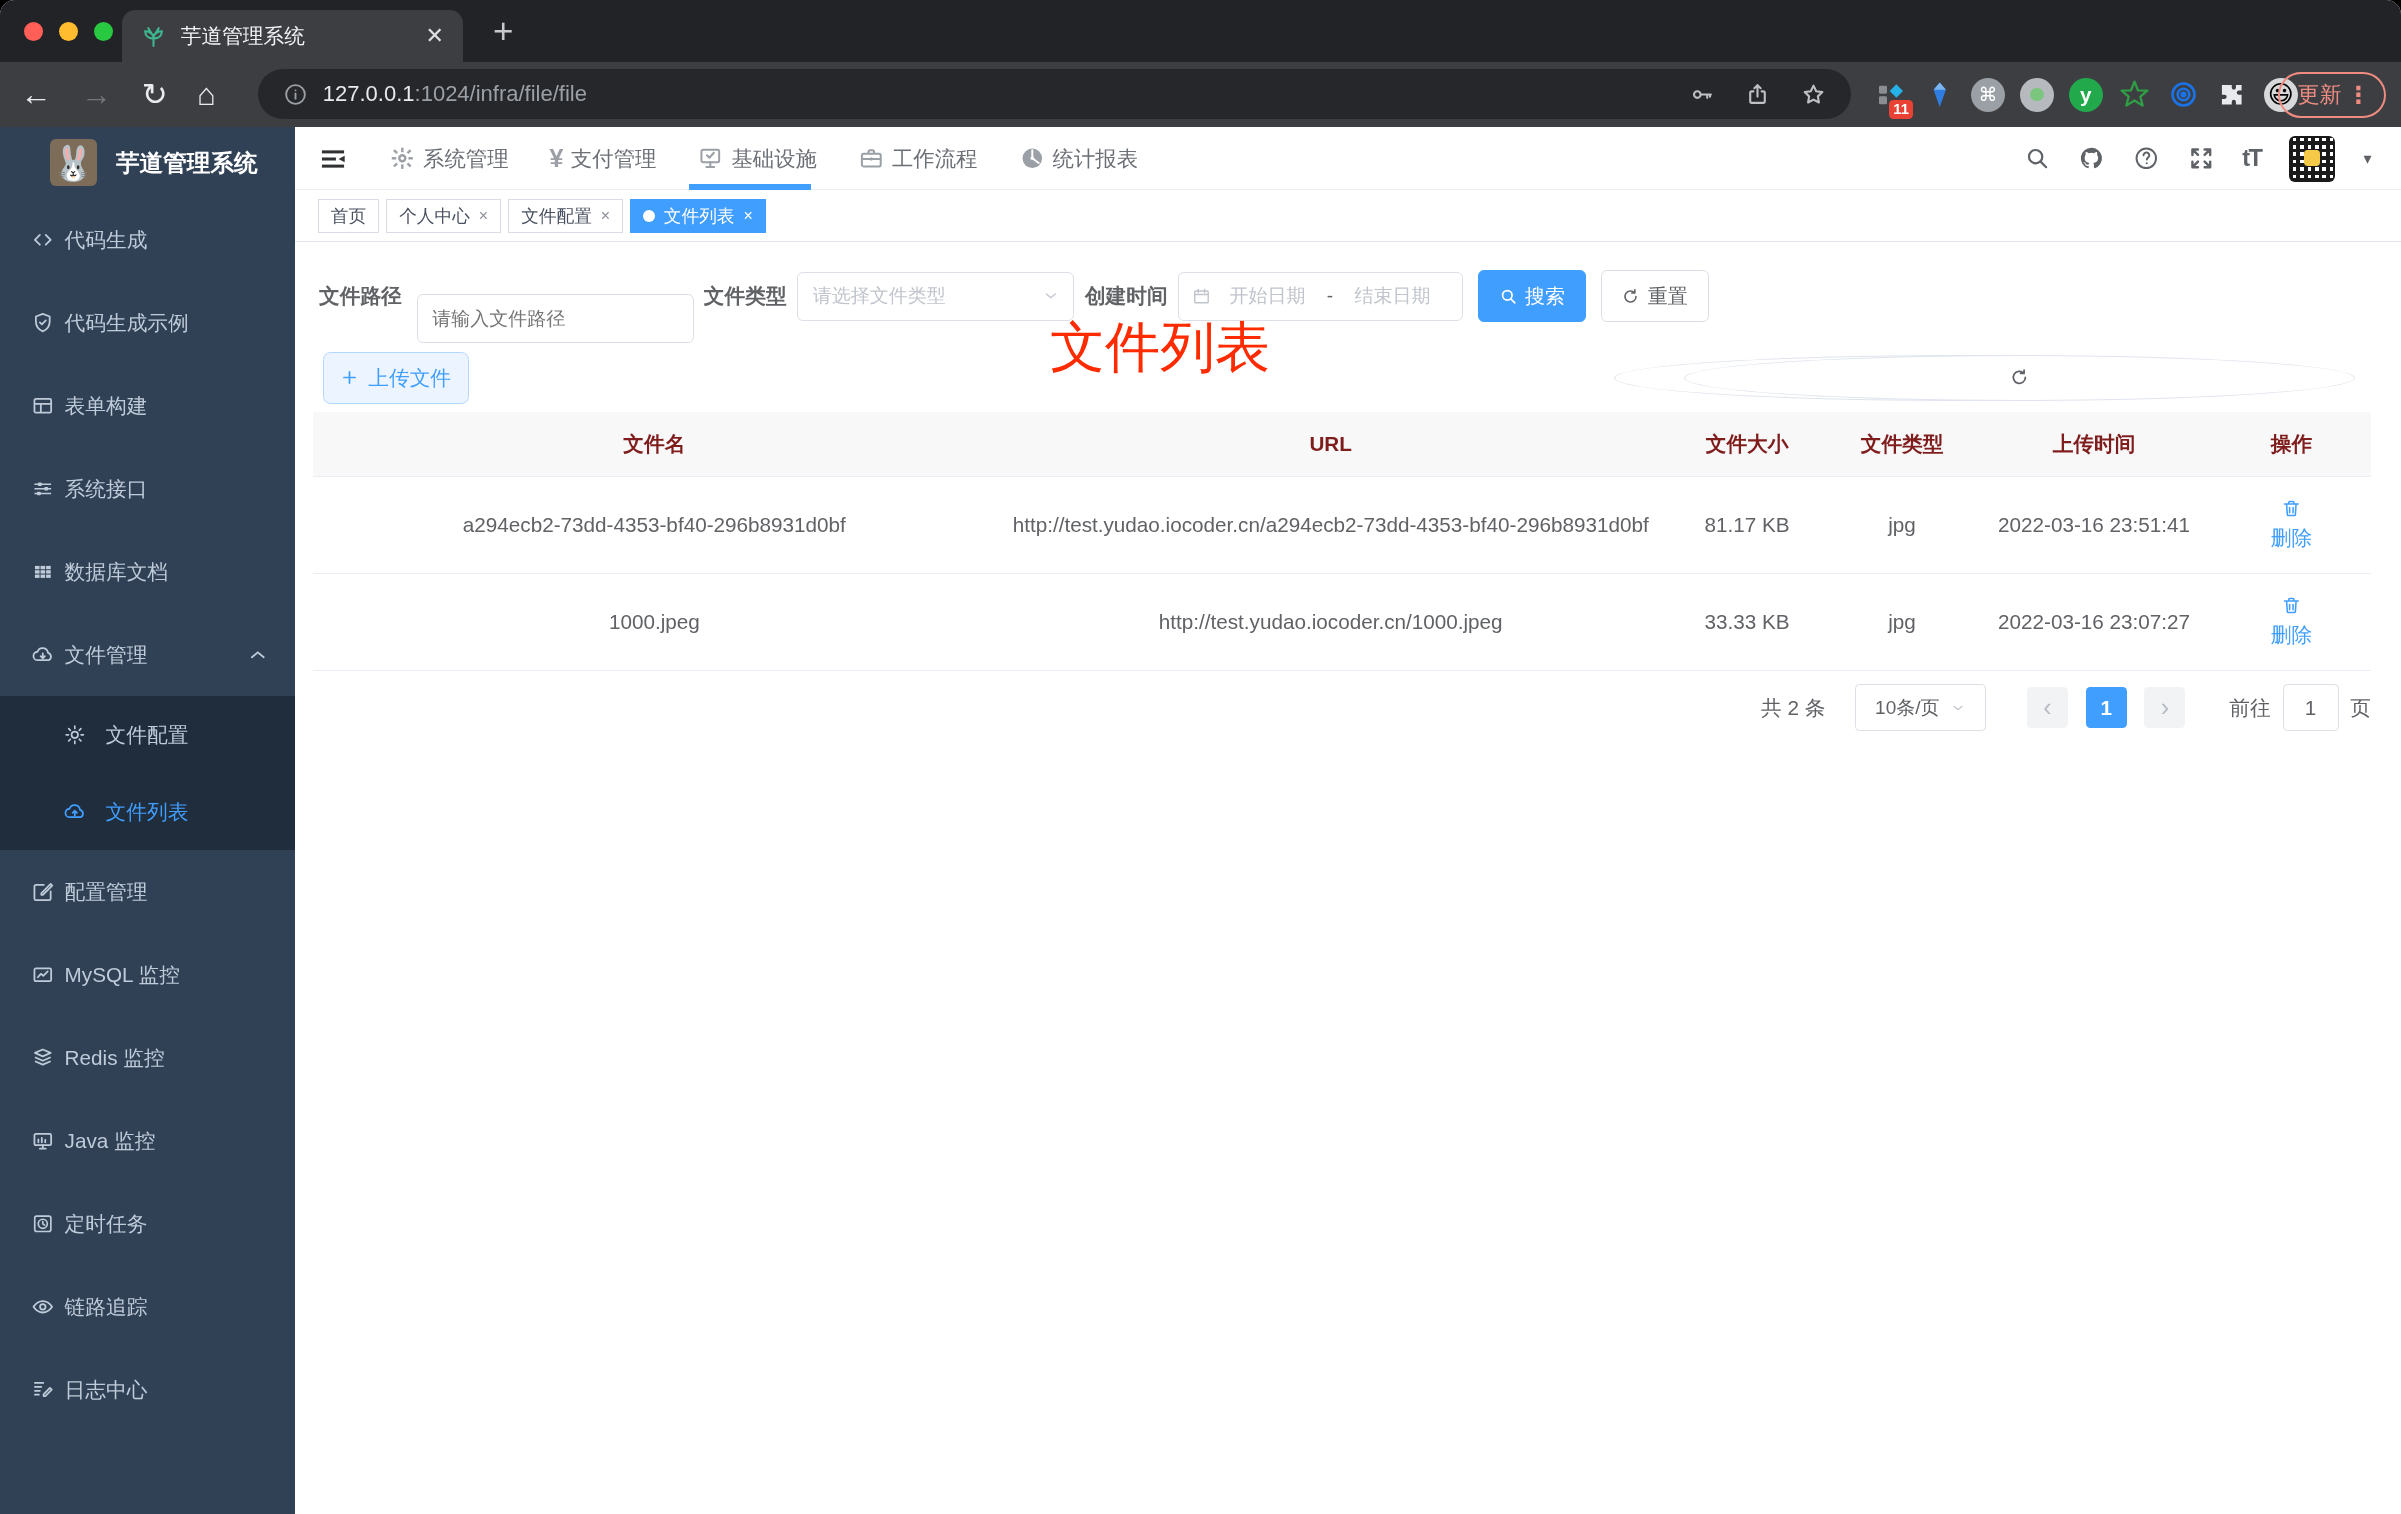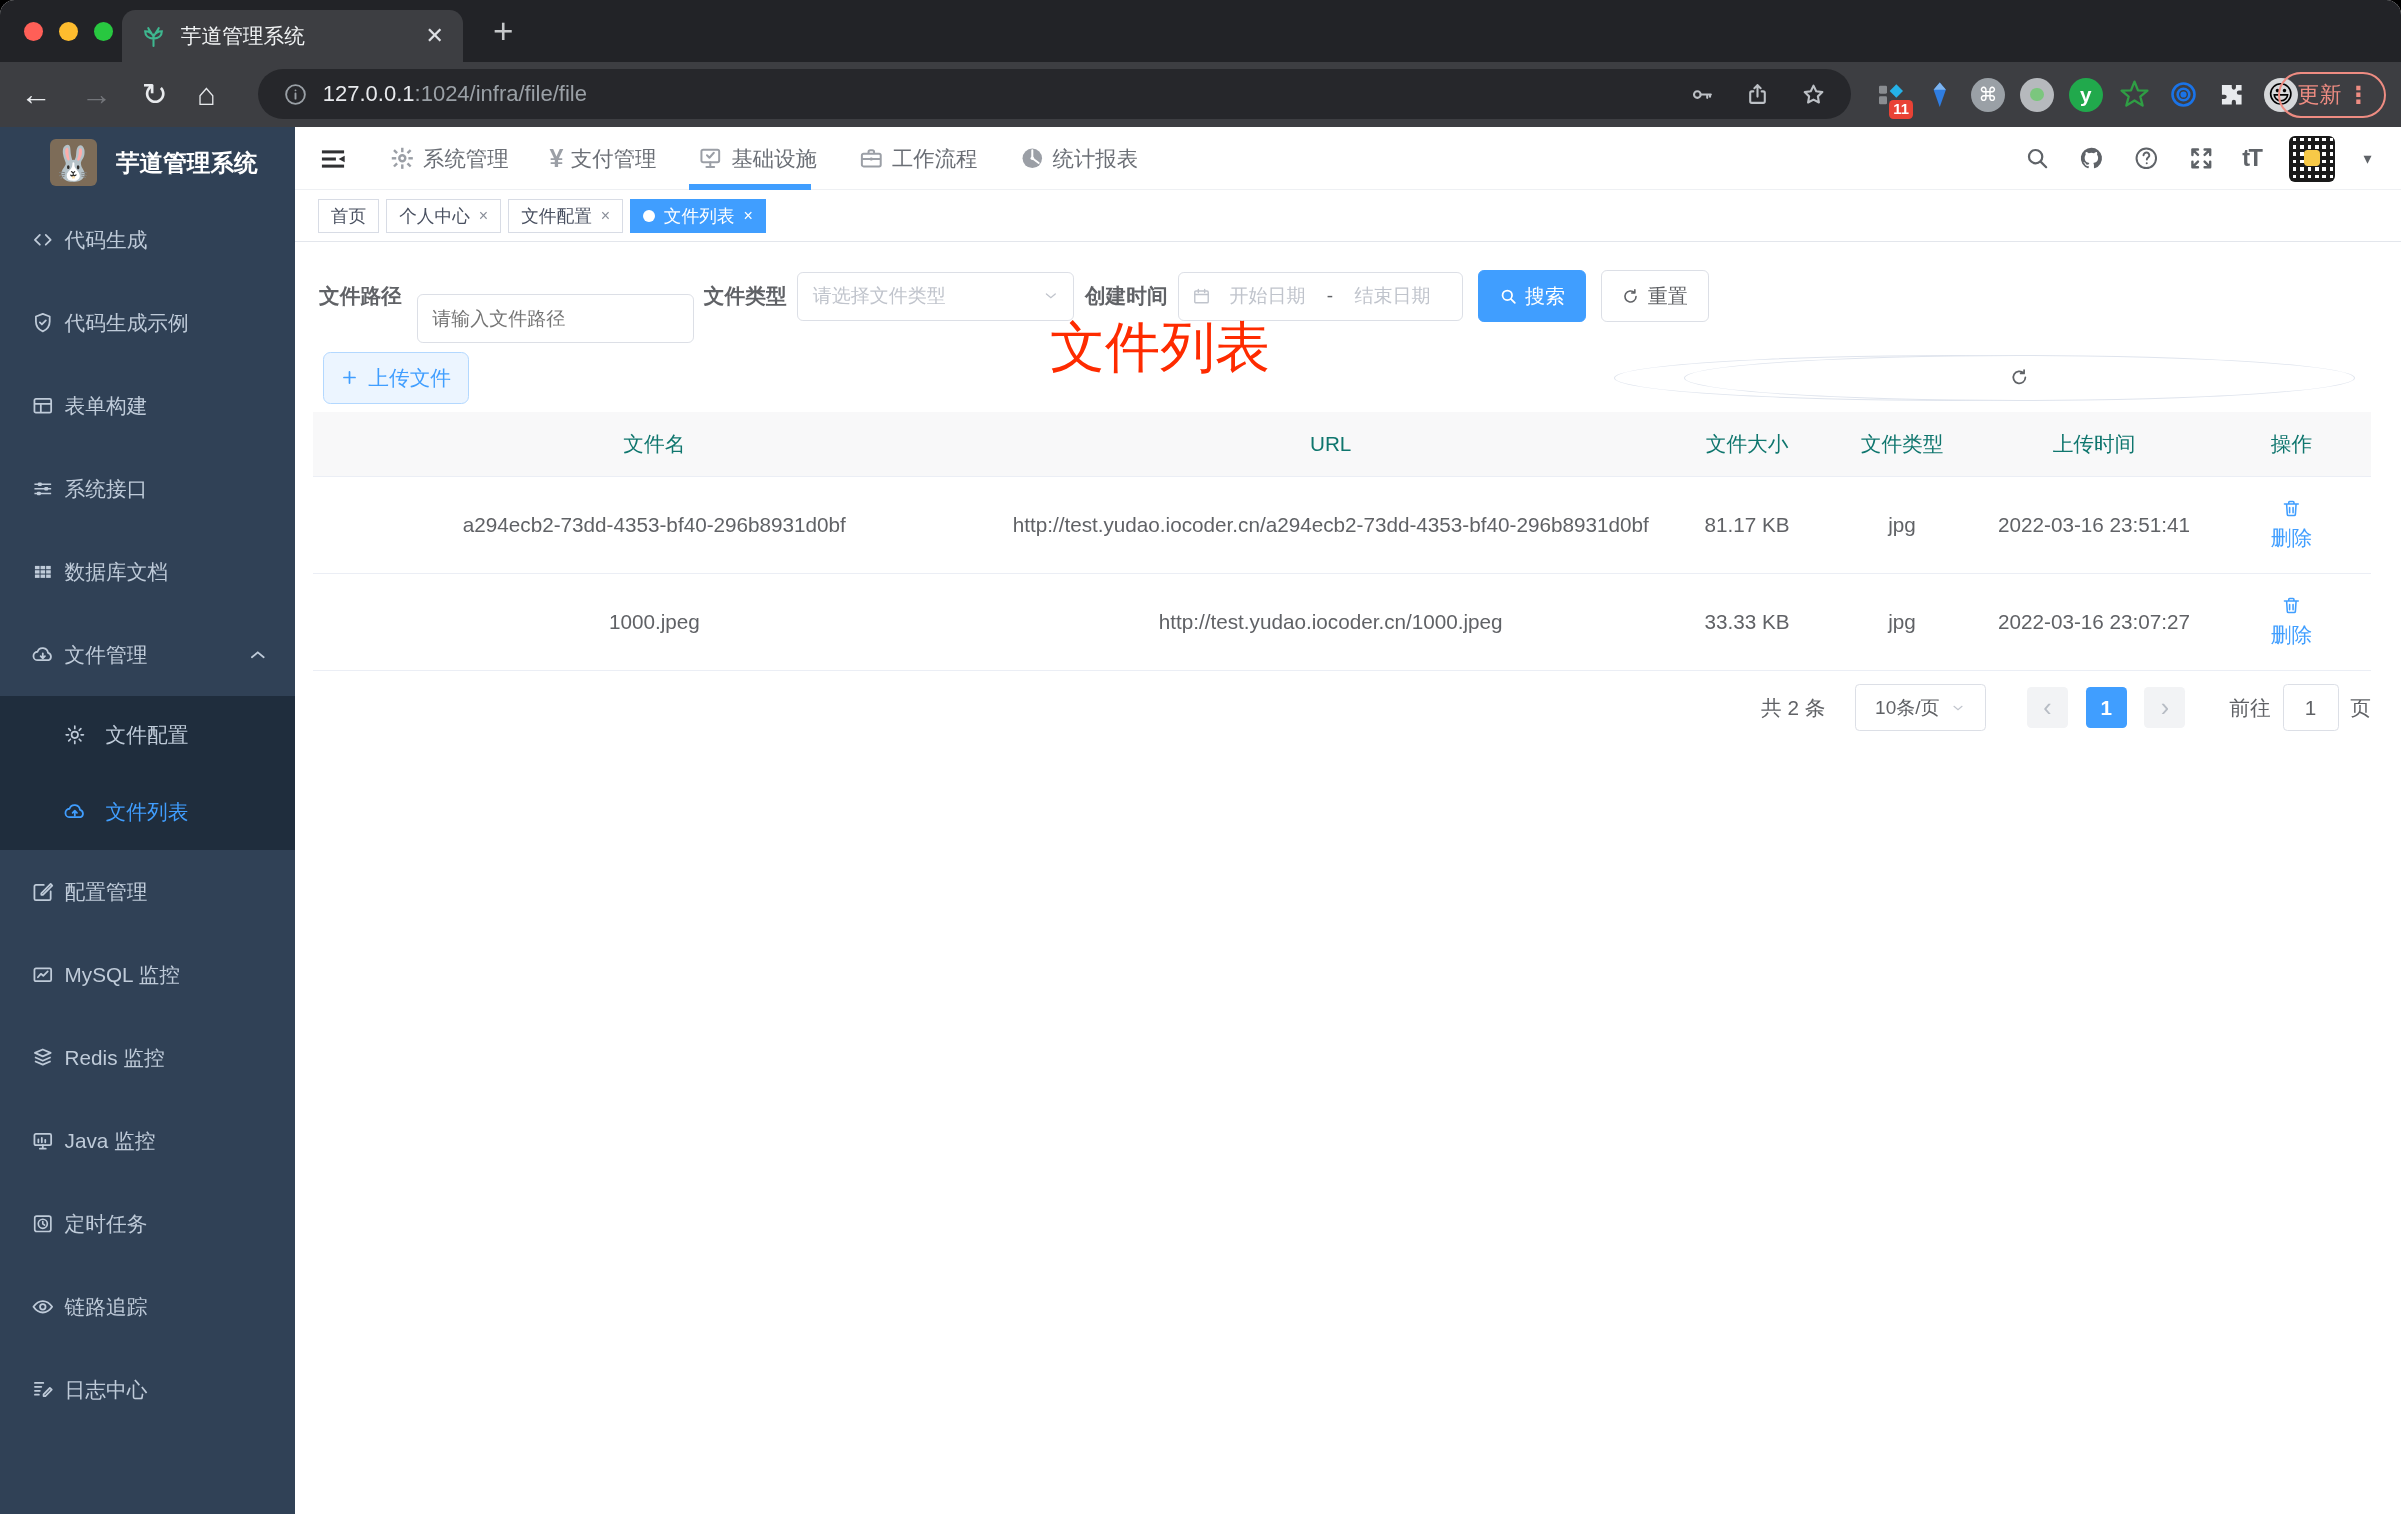--- a/index.html
+++ b/index.html
@@ -86,21 +86,21 @@
 .btn-reset { width:108px; background:#fff; color:#606266; border:0.7px solid #dcdfe6; }
 .actions { position:relative; margin:29.5px 24px 0 24px; height:53px; }
 .btn-upload { position:absolute; left:3.7px; top:0; width:146px; height:52px; background:#ecf5ff; border:0.7px solid #b3d8ff; border-radius:7.4px; color:#409eff; font-size:20.7px; display:flex; align-items:center; justify-content:center; gap:8.9px; cursor:pointer; }
 .circle-btn { position:absolute; top:3px; width:46px; height:46px; border:0.7px solid #dfe4ed; border-radius:50%; background:#fff; display:flex; align-items:center; justify-content:center; color:#5f6266; cursor:pointer; }
 .circle-btn.c1 { right:81px; } .circle-btn.c2 { right:22px; }
 .circle-btn svg { width:20.7px; height:20.7px; }
 
 .table { margin:7.4px 30px 0 18.4px; }
 .trow { display:flex; align-items:center; border-bottom:0.7px solid #ebeef5; }
 .thead { height:65px; background:#f8f8f9; border-bottom:0.7px solid #ebeef5; }
-.thead .cell { font-weight:400; color:#0f766e; }
+.thead .cell { font-weight:700; color:#7f1d1d; }
 .tbody-row { height:97px; }
 .cell { text-align:center; font-size:20.7px; color:#606266; padding:0 16px; overflow:hidden; }
 .c1{width:682px} .c2{width:671px; word-break:break-all; line-height:34px;} .c3{width:162px} .c4{width:148px} .c5{width:236px} .c6{width:159px}
 .del-link { display:inline-flex; align-items:center; gap:5.9px; color:#409eff; font-size:20.7px; cursor:pointer;flex-direction:column; }
 .del-link svg { width:20.7px; height:20.7px; }
 
 .pagination { margin:13.3px 30px 0 0; display:flex; align-items:center; justify-content:flex-end; font-size:20.7px; color:#606266; }
 .pg-total { margin-right:29.5px; }
 .pg-select { width:131px; height:47px; border:0.7px solid #dcdfe6; border-radius:4.4px; display:flex; align-items:center; justify-content:center; gap:10.3px; font-size:19px; color:#606266; cursor:pointer; }
 .pg-btn { width:41px; height:41px; border-radius:4.4px; background:#f2f3f5; color:#b7bcc4; font-size:25px; display:flex; align-items:center; justify-content:center; margin-left:17.7px; cursor:pointer; }

